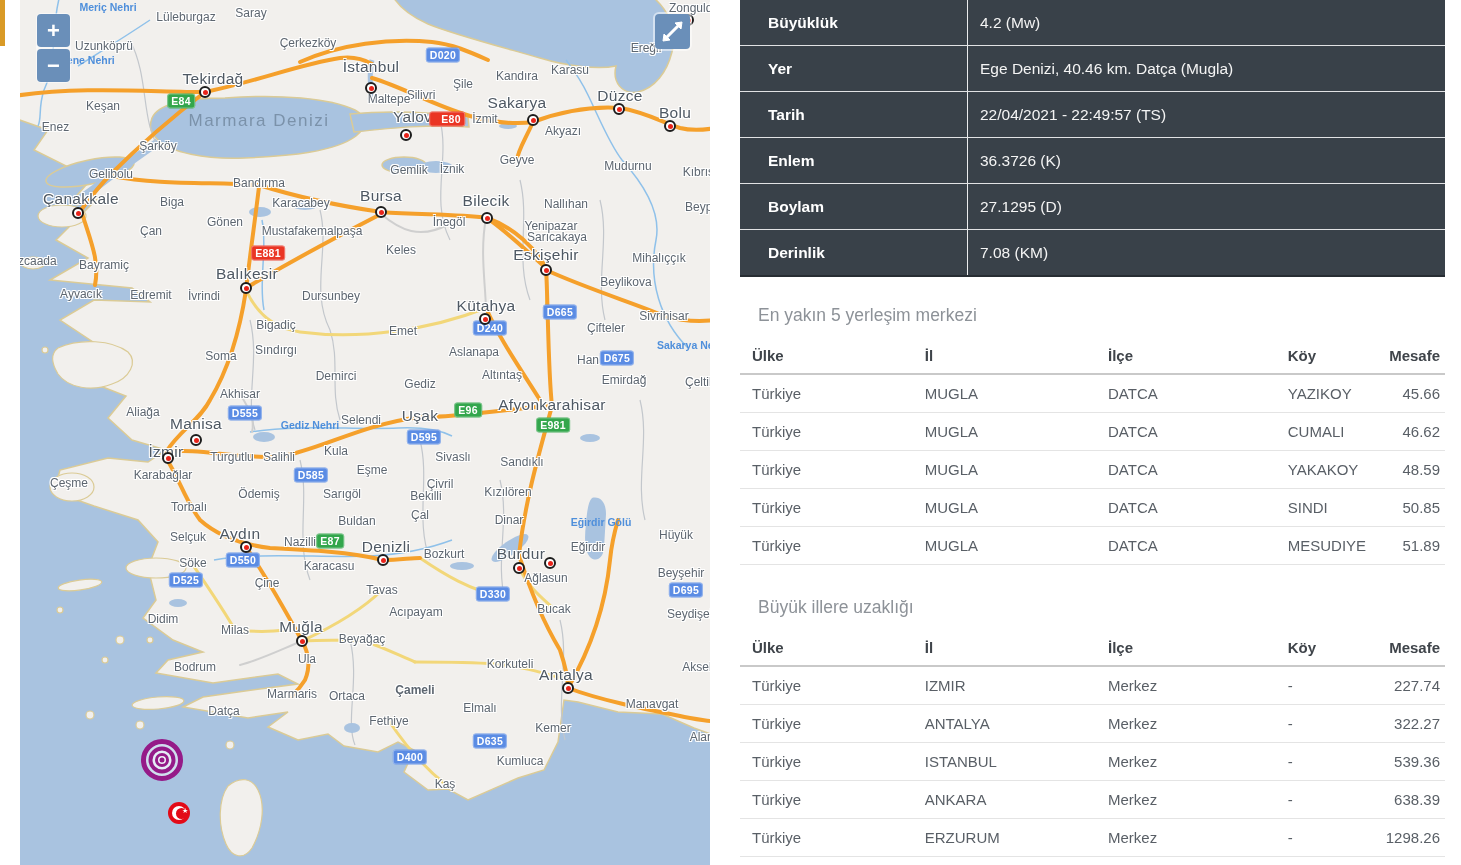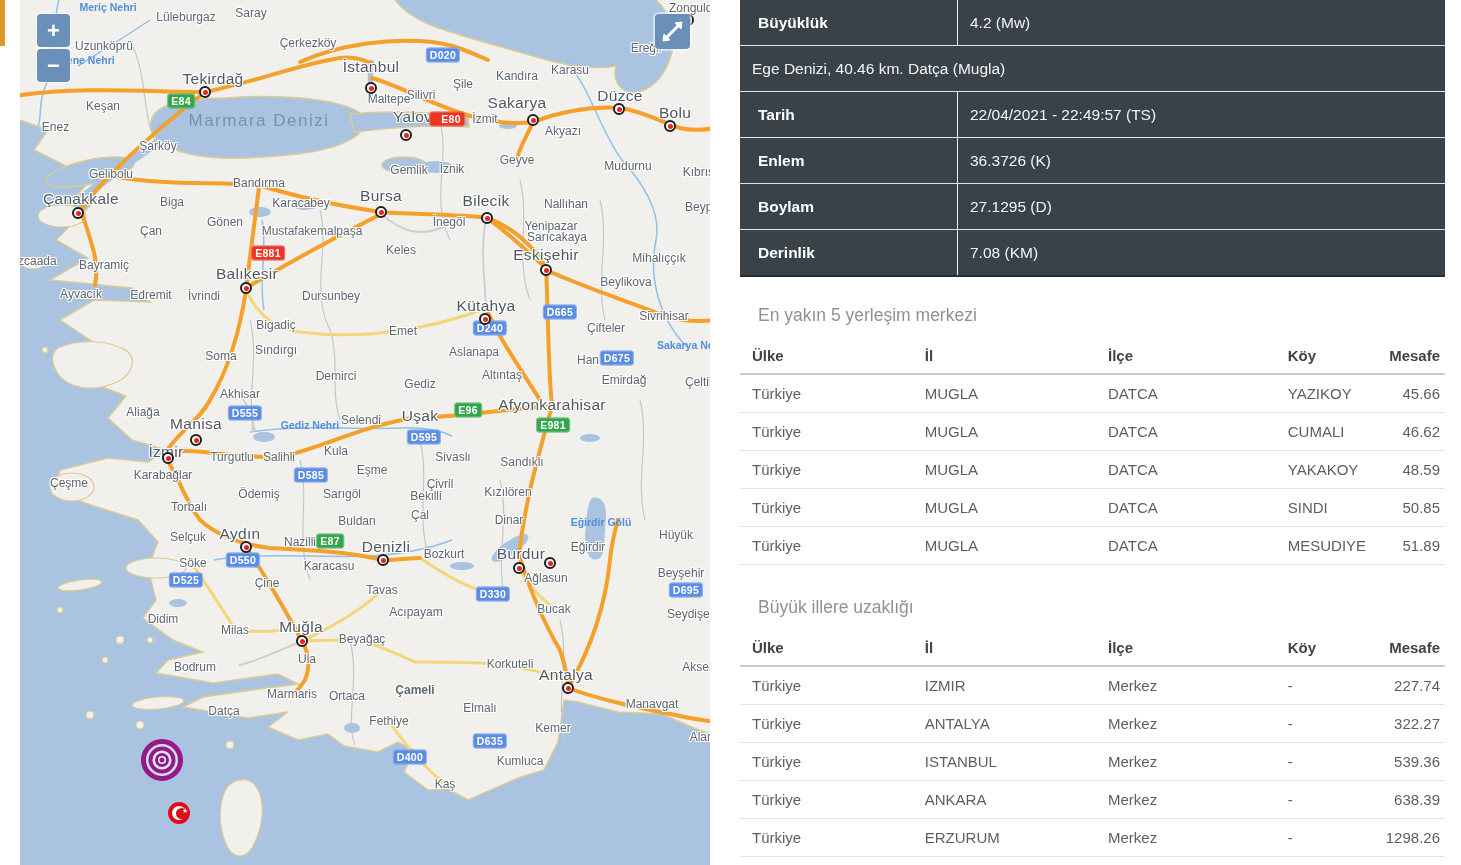--- a/index.html
+++ b/index.html
@@ -55,21 +55,21 @@
   .flag{position:absolute;left:130px;top:-4px;width:22px;height:22px;border-radius:50%;background:#e30a17;overflow:hidden;}
   .flag .c1{position:absolute;left:4px;top:4px;width:14px;height:14px;border-radius:50%;background:#fff;}
   .flag .c2{position:absolute;left:7.5px;top:5.5px;width:11px;height:11px;border-radius:50%;background:#e30a17;}
   .flag .star{position:absolute;left:14px;top:5px;color:#fff;font-size:7px;}
 
   
   .panel{position:absolute;left:740px;top:0;width:705px;}
   .infotable{background:#394149;border-bottom:2px solid #272d33;}
   .irow{display:flex;height:45px;align-items:center;border-bottom:1px solid rgba(255,255,255,.85);}
   .irow:last-child{border-bottom:none;}
-  .ilabel{width:199px;padding-left:18px;color:#fff;font-weight:bold;font-size:15.5px;
+  .ilabel{width:199px;padding-left:28px;color:#fff;font-weight:bold;font-size:15.5px;
           border-right:1px solid rgba(255,255,255,.9);height:100%;display:flex;align-items:center;flex:none;}
   .ivalue{padding-left:12px;color:#f4f4f4;font-size:15.5px;}
 
   .section{margin-top:28px;}
   .section.second{margin-top:32px;}
   .stitle{color:#8d9298;font-size:17.5px;padding-left:18px;}
   table.dt{width:100%;border-collapse:collapse;margin-top:13px;table-layout:fixed;}
   table.dt th{font-size:15px;color:#3f444a;text-align:left;padding:8px 0 9px 12px;
               border-bottom:2px solid #c9c9c9;font-weight:bold;}
   table.dt td{font-size:15px;color:#595f66;padding:0 0 0 12px;height:37px;border-bottom:1px solid #e4e4e4;}
@@ -420,20 +420,21 @@
     </div>
   </div>
 
   <div class="panel">
     <div class="infotable" id="infotable">
         <div class="irow">
           <div class="ilabel">Büyüklük</div>
           <div class="ivalue">4.2 (Mw)</div>
         </div>
         <div class="irow">
+          <div class="ilabel">Yer</div>
           <div class="ivalue">Ege Denizi, 40.46 km. Datça (Mugla)</div>
         </div>
         <div class="irow">
           <div class="ilabel">Tarih</div>
           <div class="ivalue">22/04/2021 - 22:49:57 (TS)</div>
         </div>
         <div class="irow">
           <div class="ilabel">Enlem</div>
           <div class="ivalue">36.3726 (K)</div>
         </div>

